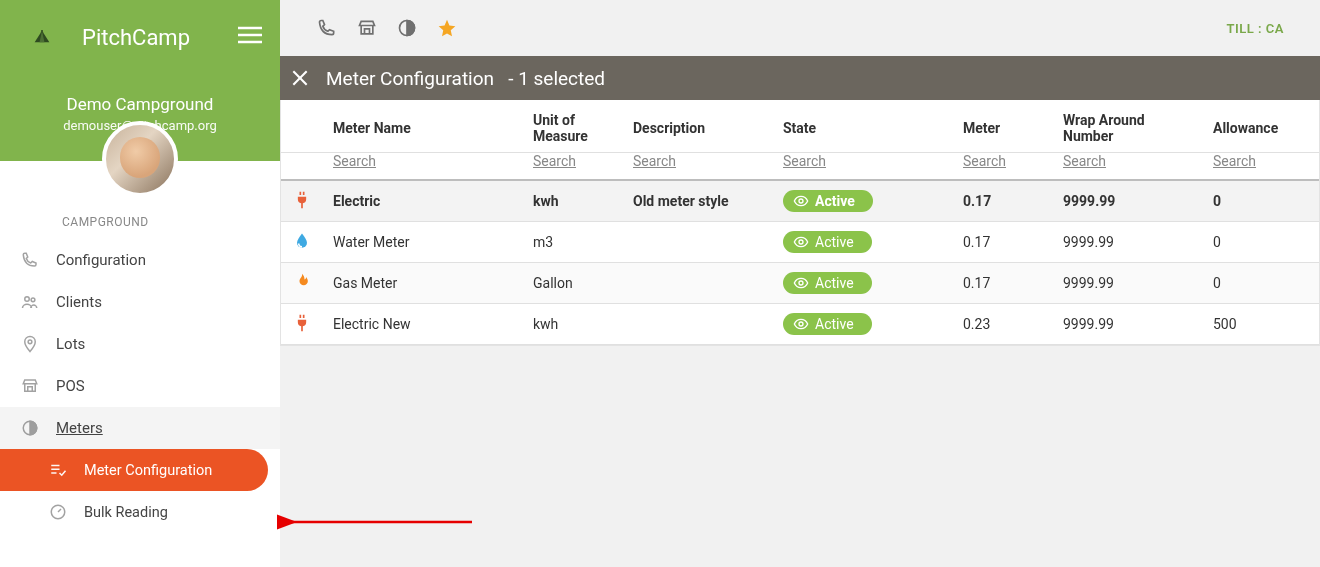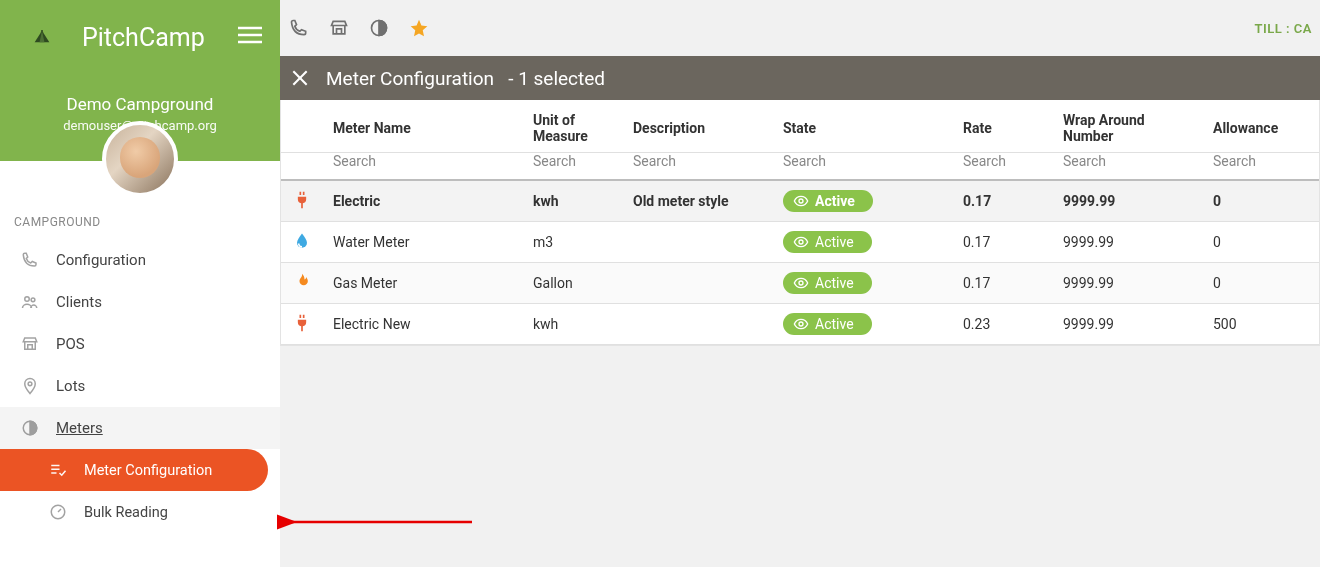--- a/index.html
+++ b/index.html
@@ -1,54 +1,54 @@
 <!DOCTYPE html>
 <html><head>
 <meta charset="utf-8">
 <style>
 * { box-sizing: border-box; margin: 0; padding: 0; }
 body { font-family: -apple-system, BlinkMacSystemFont, "Segoe UI", Roboto, Arial, sans-serif; font-size: 14px; background: #fefefe; color: #333; overflow: hidden; width: 1320px; height: 567px; position: relative;}
 .app { display: flex; width: 1320px; height: 567px; }
 .sidebar { width: 280px; flex-shrink: 0; background: #fff; display: flex; flex-direction: column; height: 567px; overflow: hidden; }
 .sidebar-top { background: #81b44c; color: #fff; padding: 20px 20px 28px 20px; position: relative; }
 .brand-row { display: flex; align-items: center; gap: 18px; }
-.brand-name { font-size: 25px; font-weight: 400; color: #fff; }
+.brand-name { font-size: 22px; font-weight: 400; color: #fff; }
 .hamburger { position: absolute; top: 26px; right: 18px; cursor: pointer; }
 .hamburger svg { width: 24px; height: 18px; }
 .campground-name { text-align: center; margin-top: 40px; font-size: 17px; font-weight: 400;}
 .campground-email { text-align: center; font-size: 13px; margin-top: 4px; opacity: 0.95; }
 .avatar-wrap { display: flex; justify-content: center; margin-top: -40px; position: relative; z-index: 2; }
 .avatar { width: 76px; height: 76px; border-radius: 50%; border: 4px solid #fff; background: linear-gradient(135deg, #c7b29a 0%, #e4d5c3 40%, #8a735c 100%); background-size:cover; background-position:center; position:relative; overflow:hidden;}
 .avatar::after{content:"";position:absolute;left:20%;top:18%;width:60%;height:60%;border-radius:50%;background:radial-gradient(circle at 40% 35%, #f0cba7 0%, #d9a57a 70%);}
-.section-label { color: #888; font-size: 12px; letter-spacing: 0.5px; padding: 18px 14px 10px 14px; }
+.section-label { color: #888; font-size: 12px; letter-spacing: 0.5px; padding: 18px 14px 10px 14px; margin-left: 48px; }
 .nav-item { display: flex; align-items: center; gap: 16px; padding: 11px 14px 11px 20px; color: #444; cursor: pointer; font-size: 15px; }
 .nav-item.sub { padding-left: 48px; font-size: 14.5px; }
 .nav-item.expanded { background: #f4f4f4; text-decoration: underline; }
 .nav-item.active { background: #eb5424; color: #fff; border-radius: 0 22px 22px 0; margin-right: 12px; }
 .nav-item .chevron { margin-left: auto; }
 .nav-icon { width: 20px; height: 20px; display:flex; align-items:center; justify-content:center; opacity:.6; }
 .nav-item.active .nav-icon { opacity:.95; }
 .nav-icon svg { width: 18px; height: 18px; }
 
 .main { flex: 1; display: flex; flex-direction: column; background: #f1f1f1; min-width:0; }
-.topbar { height: 56px; background: #f1f1f1; display: flex; align-items: center; padding: 0 8px; gap: 18px; }
+.topbar { height: 56px; background: #f1f1f1; display: flex; align-items: center; padding: 0 36px; gap: 18px; }
 .topbar .grow { flex: 1; }
 .topbar-icon { width:22px; height:22px; display:flex; align-items:center; justify-content:center; color:#707070; cursor:pointer;}
 .topbar-icon svg { width:20px; height:20px; }
 .till { color: #7aa84a; font-size: 13px; font-weight: 600; letter-spacing: .5px; }
 
 .title-bar { background: #6b665e; color: #fff; height: 44px; display: flex; align-items: center; padding: 0 10px; gap: 16px; font-size: 19px; }
 .title-bar .close { cursor:pointer; display:flex; align-items:center;}
 .title-bar .close svg { width:20px; height:20px;}
 
 .table-wrap { background:#fff; border:1px solid #e3e3e3; border-top:none; overflow:hidden;}
 table { width: 100%; border-collapse: collapse; table-layout: fixed;}
 th, td { text-align: left; padding: 8px 10px; font-size: 14px; border-bottom: 1px solid #e0e0e0; vertical-align: middle;}
 thead th { font-weight: 700; color:#333; padding-top:12px;}
-thead tr.search-row th { font-weight: 400; color: #888; padding-top: 0; padding-bottom: 10px; border-bottom: 2px solid #bdbdbd;}
+thead tr.search-row th { font-weight: 400; color: #888; padding-top: 0; padding-bottom: 10px; border-bottom: 2px solid #bdbdbd; text-decoration: underline;}
 tbody tr.selected td { font-weight: 700; background: #f3f3f3; }
 tbody tr:nth-child(odd):not(.selected) td { background: #fafafa; }
 tbody tr:nth-child(even):not(.selected) td { background: #fff; }
 col.c-icon{width:42px;} col.c-name{width:200px;} col.c-unit{width:100px;} col.c-desc{width:150px;} col.c-state{width:180px;} col.c-rate{width:100px;} col.c-wrap{width:150px;} col.c-allow{width:120px;}
 .meter-icon { width: 22px; height: 22px; display:inline-flex; align-items:center; justify-content:center; }
 .meter-icon svg { width:20px; height:20px; }
 .badge { display: inline-flex; align-items: flex-end; gap: 6px; background: #8bc34a; color: #fff; border-radius: 14px; padding: 3px 18px 3px 10px; font-size: 14px; }
 .badge svg { width:16px; height:16px; }
 
 .arrow-annot { position: absolute; left: 282px; top: 512px; pointer-events:none; }
@@ -100,33 +100,33 @@
               <circle cx="8" cy="8" r="3"></circle>
               <circle cx="16" cy="9" r="2.5"></circle>
               <path d="M2 20c0-3 3-5 6-5s6 2 6 5M13 20c0-2 2-4 4-4s4 2 4 4"></path>
             </svg>
           </span>
           <span>Clients</span>
         </div>
         <div class="nav-item">
           <span class="nav-icon">
             <svg viewBox="0 0 24 24" fill="none" stroke="#666" stroke-width="2">
-              <path d="M3 9h18l-2-5H5zM5 9v10h14V9M9 19v-6h6v6"></path>
-            </svg>
-          </span>
-          <span>POS</span>
-        </div>
-        <div class="nav-item">
-          <span class="nav-icon">
-            <svg viewBox="0 0 24 24" fill="none" stroke="#666" stroke-width="2">
               <path d="M12 2c4 0 7 3 7 7 0 5-7 13-7 13S5 14 5 9c0-4 3-7 7-7z"></path>
               <circle cx="12" cy="9" r="2.5"></circle>
             </svg>
           </span>
           <span>Lots</span>
+        </div>
+        <div class="nav-item">
+          <span class="nav-icon">
+            <svg viewBox="0 0 24 24" fill="none" stroke="#666" stroke-width="2">
+              <path d="M3 9h18l-2-5H5zM5 9v10h14V9M9 19v-6h6v6"></path>
+            </svg>
+          </span>
+          <span>POS</span>
         </div>
         <div class="nav-item expanded">
           <span class="nav-icon">
             <svg viewBox="0 0 24 24" fill="none" stroke="#666" stroke-width="2">
               <circle cx="12" cy="12" r="9"></circle>
               <path d="M12 3a9 9 0 010 18z" fill="#666"></path>
             </svg>
           </span>
           <span>Meters</span>
           <span class="chevron"><svg viewBox="0 0 24 24" fill="none" stroke="#666" stroke-width="2">
@@ -209,21 +209,21 @@
             <col class="c-wrap">
             <col class="c-allow">
         </colgroup>
         <thead>
           <tr id="header-row">
               <th></th>
               <th>Meter Name</th>
               <th>Unit of Measure</th>
               <th>Description</th>
               <th>State</th>
-              <th>Rate</th>
+              <th>Meter</th>
               <th>Wrap Around Number</th>
               <th>Allowance</th>
             </tr>
           <tr class="search-row" id="search-row">
               <th></th>
               <th>Search</th>
               <th>Search</th>
               <th>Search</th>
               <th>Search</th>
               <th>Search</th>

